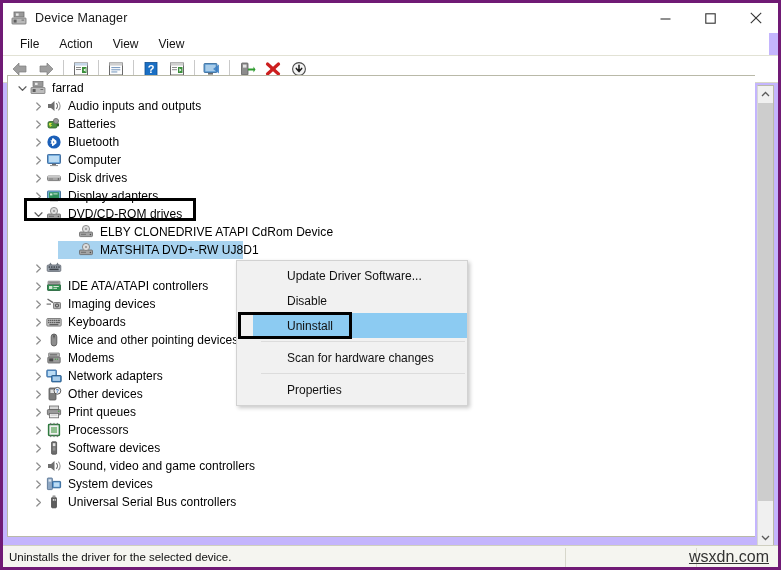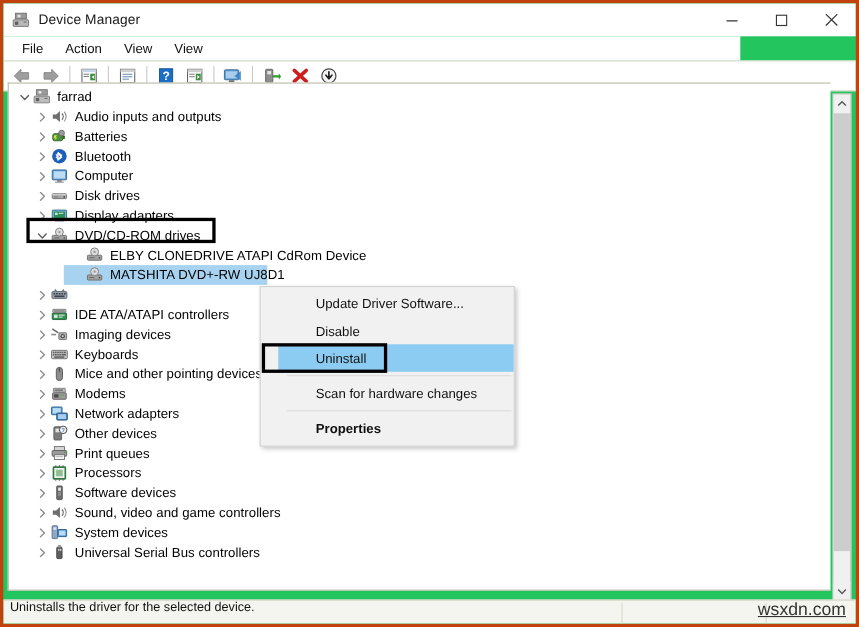--- a/index.html
+++ b/index.html
@@ -6,22 +6,22 @@
   html, body {
     margin: 0; padding: 0;
     width: 781px; height: 570px;
     overflow: hidden;
     background: #f3efdf;
     font-family: "Liberation Sans", sans-serif;
   }
   #app {
     position: relative;
     width: 781px; height: 570px;
-    background: #22c55e;
-    border: 3px solid #c2410c;
+    background: #c4b5fd;
+    border: 3px solid #701a75;
     overflow: hidden;
   }
 
   
   #titlebar {
     position: absolute; left: 0; top: 0;
     width: 775px; height: 30px;
     background: #ffffff;
     display: flex; align-items: center;
   }
@@ -40,21 +40,21 @@
   .winbtn {
     width: 45px; height: 30px;
     display: flex; align-items: center; justify-content: center;
     color: #333;
   }
   .winbtn svg { display: block; }
 
   
   #menubar {
     position: absolute; left: 0; top: 30px;
-    width: 670px; height: 22px;
+    width: 766px; height: 22px;
     background: #ffffff;
     display: flex; align-items: center;
     padding-left: 7px;
   }
   .menuitem {
     font-size: 12px; color: #111;
     padding: 2px 10px;
   }
 
   
@@ -167,42 +167,42 @@
     z-index: 20;
     padding: 2px 0 3px 16px;
   }
   .ctxitem {
     height: 25px;
     display: flex; align-items: center;
     padding-left: 34px;
     font-size: 12px; color: #111;
     position: relative;
   }
-  .ctxitem.bold { font-weight: bold; }
+  .ctxitem.bold { font-weight: normal; }
   .ctxitem.hl { background: #8ccbf2; }
   .ctxsep {
     height: 1px; background: #dcdcdc;
     margin: 3px 2px 3px 8px;
   }
   #anno-uninstall {
     position: absolute;
     left: 1px; top: 51px;
     width: 114px; height: 27px;
     border: 3px solid #000;
     z-index: 25;
     pointer-events: none;
   }
 
   
   #statusbar {
     position: absolute; left: 0; bottom: 0;
     width: 775px; height: 22px;
     background: #f5f5f0;
     border-top: 1px solid #cfcfc0;
-    display: flex; align-items: flex-start;
+    display: flex; align-items: center;
   }
   #status-text {
     font-size: 11.5px; color: #111;
     padding-left: 6px;
   }
   .stsep {
     position: absolute; top: 2px;
     width: 1px; height: 19px;
     background: #d7d7cb;
   }

